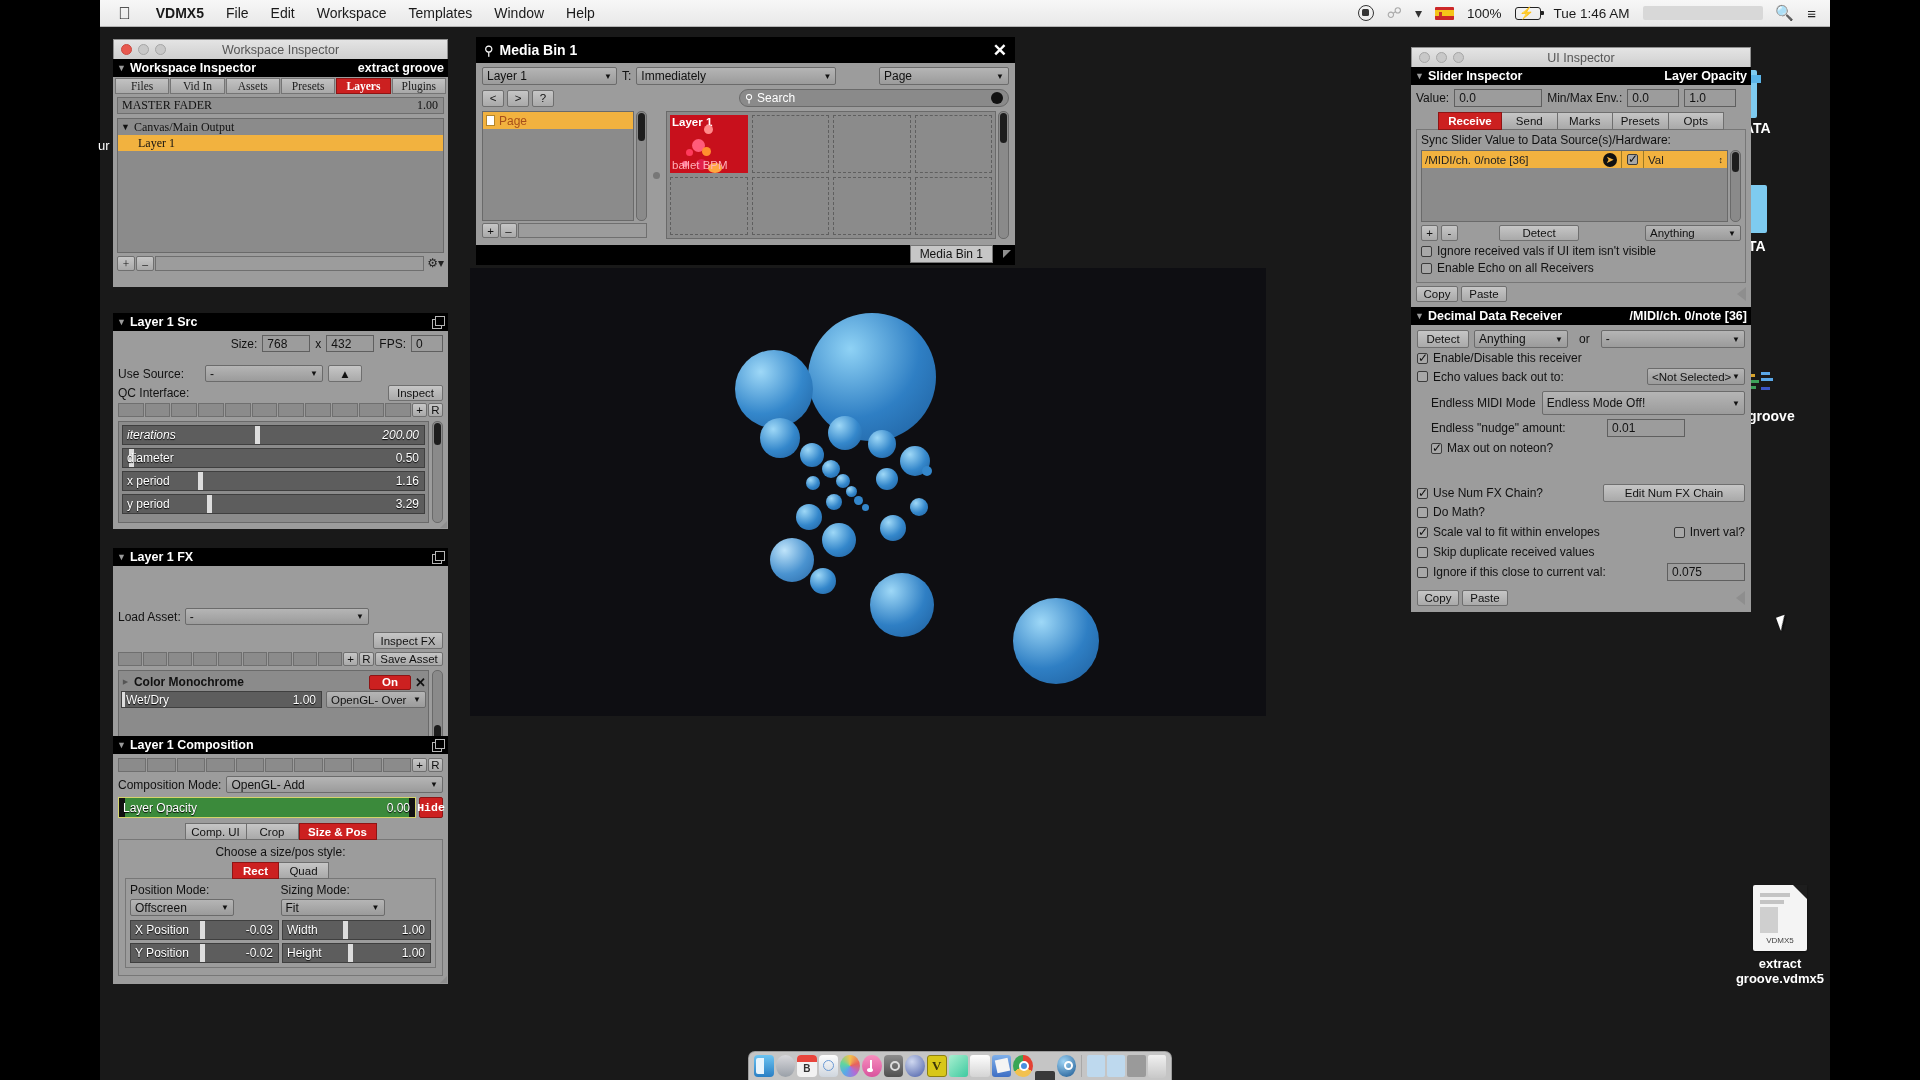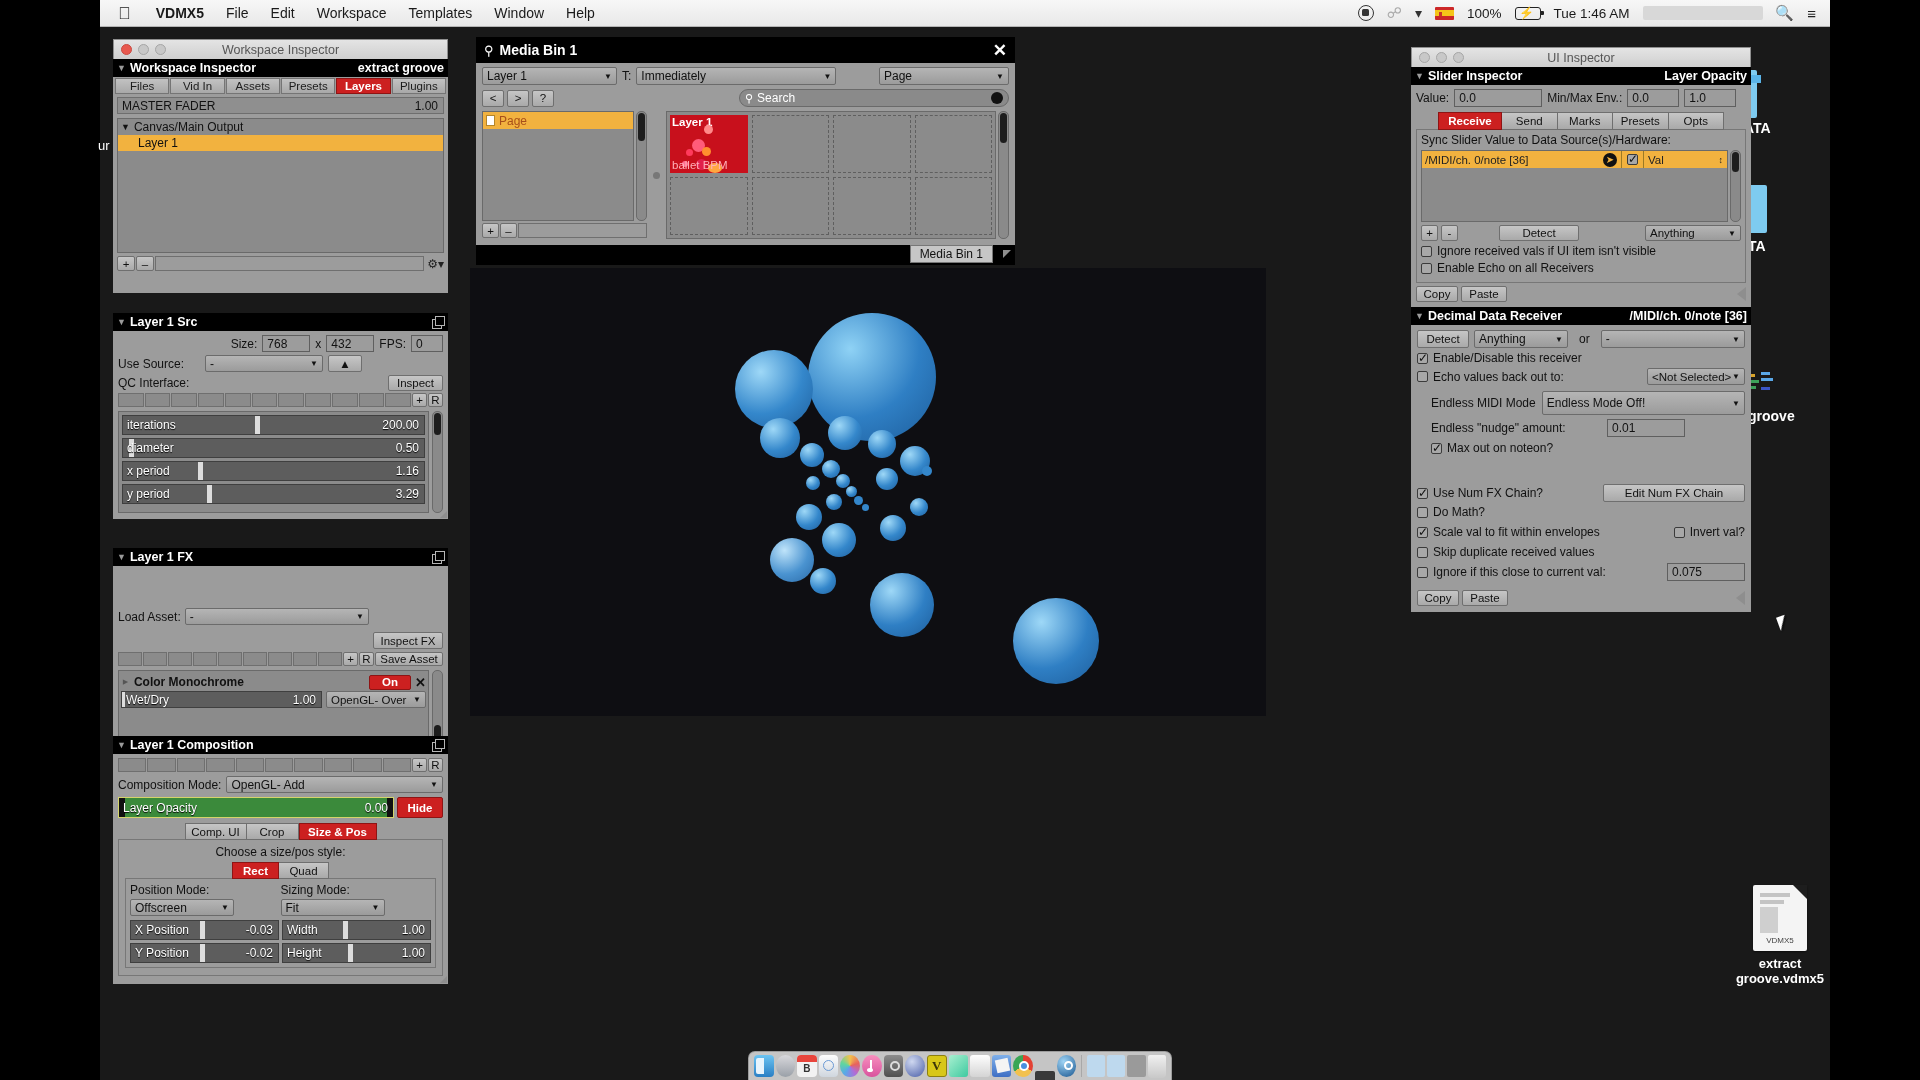--- a/index.html
+++ b/index.html
@@ -215,21 +215,21 @@
       </div>
       <span class="tl-title">Workspace Inspector</span>
     </div>
 
     <div class="sect-head">
       <span class="tri">▼</span>
       <span>Workspace Inspector</span>
       <span class="right-lbl">extract groove</span>
     </div>
 
-    <div class="pbody" style="padding-bottom:20px;">
+    <div class="pbody" style="padding-bottom:14px;font-family:Liberation Serif, serif;">
       <div class="tabrow">
         <div class="tab">Files</div>
         <div class="tab">Vid In</div>
         <div class="tab">Assets</div>
         <div class="tab">Presets</div>
         <div class="tab sel">Layers</div>
         <div class="tab">Plugins</div>
       </div>
 
       <div style="padding:3px 4px 0 4px;">
@@ -270,21 +270,21 @@
 
       <div style="display:flex;align-items:center;gap:5px;justify-content:flex-end;">
         <span class="lbl">Size:</span>
         <div class="txtfield" style="width:48px;height:17px;">768</div>
         <span class="lbl">x</span>
         <div class="txtfield" style="width:48px;height:17px;">432</div>
         <span class="lbl">FPS:</span>
         <div class="txtfield" style="width:32px;height:17px;">0</div>
       </div>
 
-      <div style="display:flex;align-items:center;gap:5px;margin-top:3px;">
+      <div style="display:flex;align-items:center;gap:5px;margin-top:13px;">
         <span class="lbl">Use Source:</span>
         <div class="sel-pop" style="width:118px;height:17px;margin-left:16px;">
           <span>-</span>
           <span class="arr">▼</span>
         </div>
         <div class="btn" style="width:34px;height:17px;">▲</div>
       </div>
 
       <div style="display:flex;align-items:center;margin-top:3px;">
         <span class="lbl">QC Interface:</span>
@@ -304,21 +304,21 @@
           <div style="flex:1;height:14px;background:#8b8b8b;border:1px solid #6f6f6f;"></div>
           <div style="flex:1;height:14px;background:#8b8b8b;border:1px solid #6f6f6f;"></div>
           <div style="flex:1;height:14px;background:#8b8b8b;border:1px solid #6f6f6f;"></div>
         </div>
         <div class="btn" style="width:15px;height:14px;">+</div>
         <div class="btn" style="width:15px;height:14px;">R</div>
       </div>
 
       <div style="display:flex;gap:3px;margin-top:4px;">
         <div class="listbox" style="flex:1;padding:3px;background:#8b8b8b;">
-          <div class="slider" style="margin-bottom:3px;">
+          <div class="slider" style="margin-bottom:3px;font-style:italic;">
             <span class="knob" style="left:44%;"></span>
             <span class="sname">iterations</span>
             <span class="sval">200.00</span>
           </div>
           <div class="slider" style="margin-bottom:3px;">
             <span class="knob" style="left:2%;"></span>
             <span class="sname">diameter</span>
             <span class="sval">0.50</span>
           </div>
           <div class="slider" style="margin-bottom:3px;">
@@ -434,21 +434,21 @@
         </div>
       </div>
 
       <div style="display:flex;gap:3px;margin-top:4px;">
         <div class="slider green" style="flex:1;height:21px;">
           <span class="knob" style="left:0;"></span>
           <span class="knob" style="right:0;left:auto;"></span>
           <span class="sname">Layer Opacity</span>
           <span class="sval">0.00</span>
         </div>
-        <div class="btn red" style="width:46px;height:21px;">Hide</div>
+        <div class="btn red" style="width:24px;height:21px;font-family:Liberation Mono, monospace;">Hide</div>
       </div>
 
       <div style="display:flex;justify-content:center;gap:0;margin-top:5px;">
         <div class="btn" style="width:62px;height:17px;border-radius:0;">Comp. UI</div>
         <div class="btn" style="width:52px;height:17px;border-radius:0;border-left:none;">Crop</div>
         <div class="btn red" style="width:78px;height:17px;border-radius:0;">Size &amp; Pos</div>
       </div>
 
       <div style="border:1px solid #777;margin-top:-1px;padding:5px 6px 7px 6px;">
         <div style="text-align:center;font-size:12px;color:#111;margin-bottom:3px;">Choose a size/pos style:</div>

